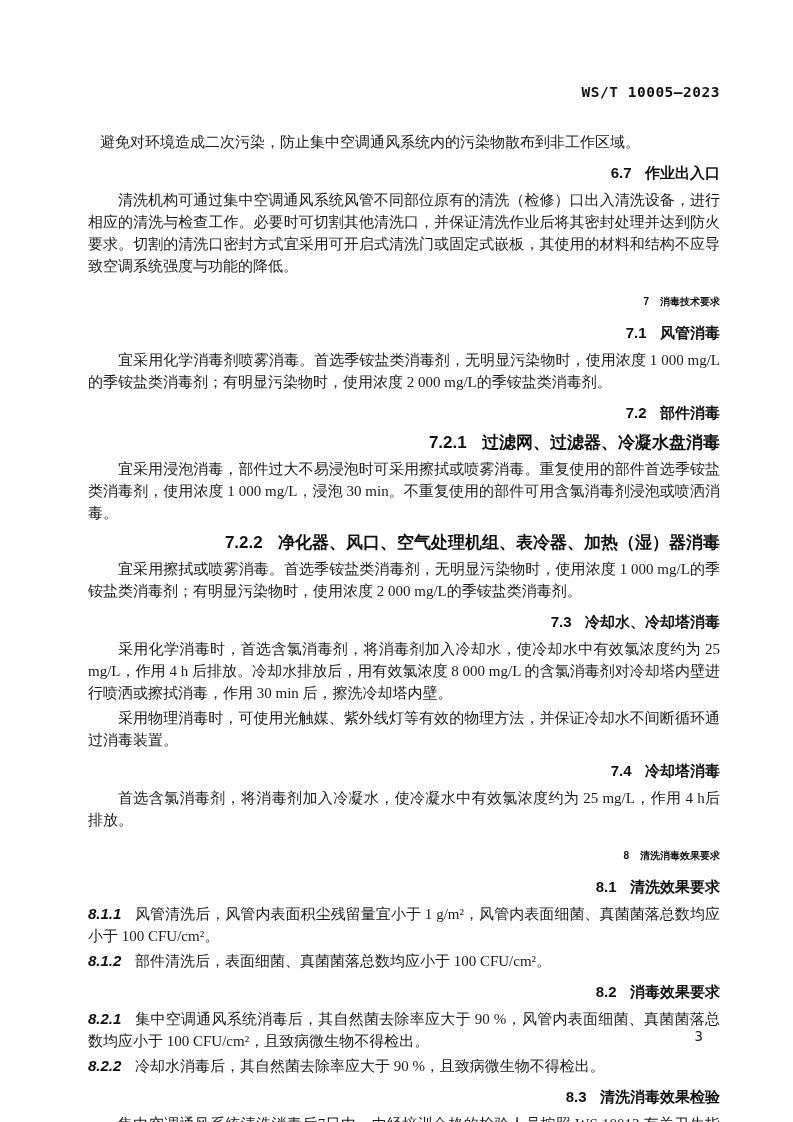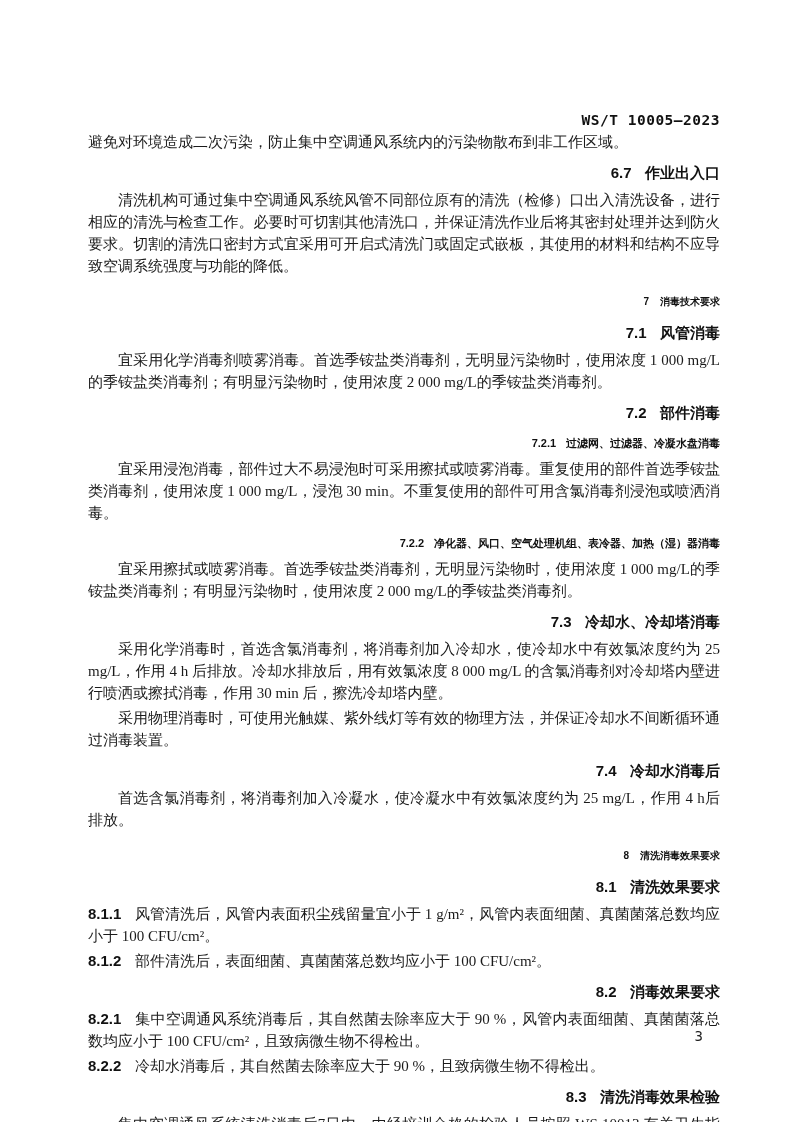--- a/index.html
+++ b/index.html
@@ -7,21 +7,21 @@
     position: relative;
     width: 793px;
     height: 1122px;
     background: #ffffff;
     overflow: hidden;
     font-family: "Liberation Serif", "DejaVu Serif", serif;
     color: #1a1a1a;
   }
   .page-header {
     position: absolute;
-    top: 112px;
+    top: 84px;
     left: 88px;
     width: 632px;
     text-align: right;
     font-family: "DejaVu Sans Mono", "Liberation Sans", sans-serif;
     font-size: 14.5px;
     font-weight: bold;
     letter-spacing: 0.5px;
     color: #111;
   }
   .content {
@@ -30,41 +30,42 @@
     left: 88px;
     width: 632px;
     font-size: 15px;
     line-height: 22px;
     text-align: justify;
   }
   .para {
     margin: 3px 0 0 0;
     text-indent: 2em;
   }
-  .para.noindent { text-indent: 0; }
+  .para.noindent { text-indent: 0; margin-left: 12px; }
   .h1, .h2, .h3 {
     font-family: "Liberation Sans", "DejaVu Sans", sans-serif;
     font-weight: bold;
     color: #111;
     text-align: right;
   }
   .h1 { font-size: 10px; margin: 14px 0 8px 0; }
   .h2 { font-size: 15px;   margin: 9px 0 5px 0; }
-  .h3 { font-size: 11px;   margin: 8px 0 4px 0; }
+  .h3 { font-size: 17px;   margin: 8px 0 4px 0; }
   .h1 .num { margin-right: 1.1em; }
   .h2 .num, .h3 .num { margin-right: 0.9em; }
   .clause {
     margin: 3px 0 0 0;
     text-indent: 0;
   }
   .clause .num {
     font-family: "Liberation Sans", "DejaVu Sans", sans-serif;
     font-weight: bold;
     margin-right: 0.9em;
     color: #111;
+    font-style: italic;
   }
   .page-number {
     position: absolute;
     top: 1028px;
     right: 90px;
     font-family: "DejaVu Sans Mono", "Liberation Sans", sans-serif;
     font-size: 14px;
     color: #222;
   }
 </style>
@@ -115,21 +116,21 @@
 
     <div class="h2">
       <span class="num">7.3</span><span class="title">冷却水、冷却塔消毒</span>
     </div>
 
     <p class="para">采用化学消毒时，首选含氯消毒剂，将消毒剂加入冷却水，使冷却水中有效氯浓度约为 25 mg/L，作用 4 h 后排放。冷却水排放后，用有效氯浓度 8 000 mg/L 的含氯消毒剂对冷却塔内壁进行喷洒或擦拭消毒，作用 30 min 后，擦洗冷却塔内壁。</p>
 
     <p class="para">采用物理消毒时，可使用光触媒、紫外线灯等有效的物理方法，并保证冷却水不间断循环通过消毒装置。</p>
 
     <div class="h2">
-      <span class="num">7.4</span><span class="title">冷却水消毒后</span>
+      <span class="num">7.4</span><span class="title">冷却塔消毒</span>
     </div>
 
     <p class="para">首选含氯消毒剂，将消毒剂加入冷凝水，使冷凝水中有效氯浓度约为 25 mg/L，作用 4 h后排放。</p>
 
     <div class="h1">
       <span class="num">8</span><span class="title">清洗消毒效果要求</span>
     </div>
 
     <div class="h2">
       <span class="num">8.1</span><span class="title">清洗效果要求</span>

